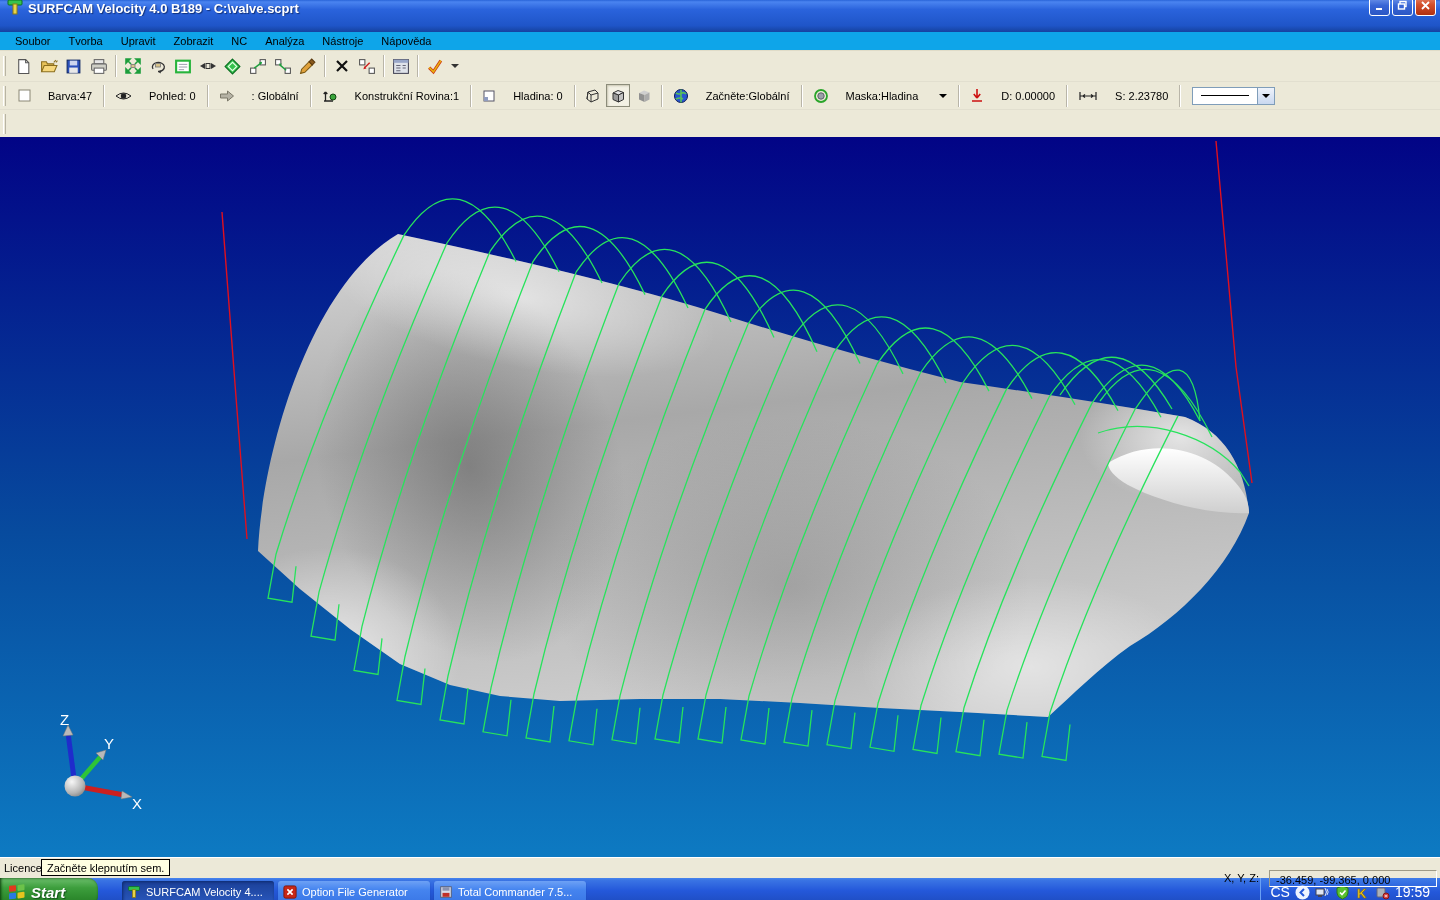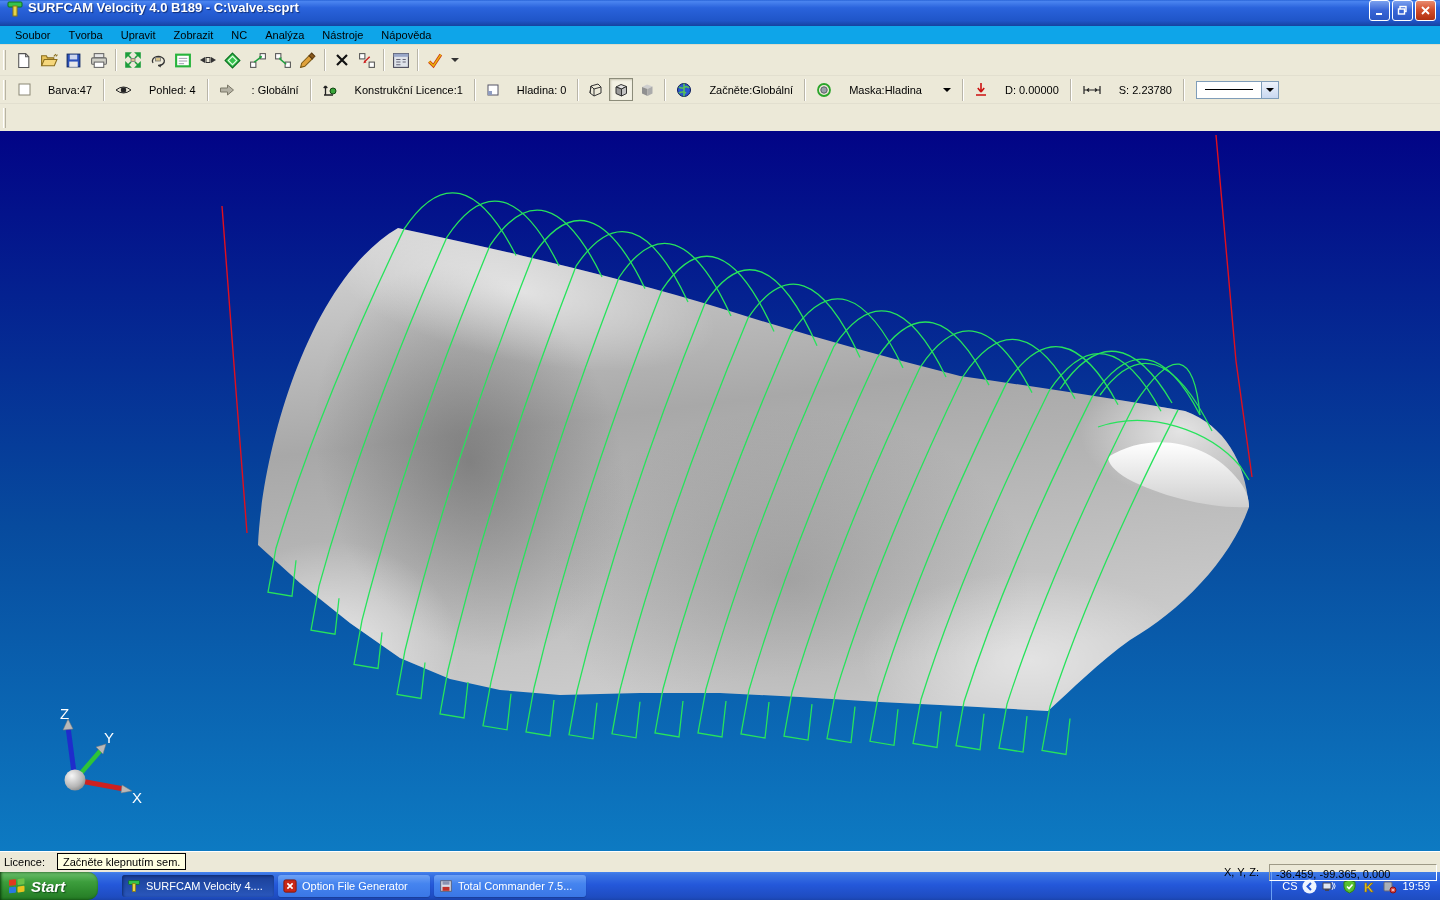--- a/index.html
+++ b/index.html
@@ -1,21 +1,21 @@
 <!DOCTYPE html>
 <html><head>
 <meta charset="utf-8">
 <style>
   * { margin:0; padding:0; box-sizing:border-box; }
   html,body { width:1440px; height:900px; overflow:hidden;
     font-family:"Liberation Sans", sans-serif; font-size:11px; }
   .window { width:1440px; height:900px; display:flex; flex-direction:column; background:#ece9d8; }
 
   
-  .titlebar { height:26px; flex:0 0 26px; display:flex; align-items:flex-start; padding:0 4px;
+  .titlebar { height:26px; flex:0 0 26px; display:flex; align-items:flex-end; padding:16px 4px;
     background:linear-gradient(180deg,#2964d8 0%,#4a84f0 6%,#2a63dc 30%,#1f55c8 80%,#15429f 100%);
   }
   .titlebar .appicon { width:18px; height:18px; margin:0 4px 0 2px; }
   .titlebar .title { color:#fff; font-size:13px; font-weight:bold; text-shadow:1px 1px 1px #10307a; flex:1;
     white-space:nowrap; overflow:hidden; }
   .winbtn { width:21px; height:21px; margin-left:2px; border:1px solid #fff; border-radius:3px;
     display:flex; align-items:center; justify-content:center;
     background:linear-gradient(180deg,#7ba1ef 0%,#3865d6 50%,#2b57c4 100%); }
   .winbtn.close { background:linear-gradient(180deg,#e88b70 0%,#d4502c 45%,#b03010 100%); }
 
@@ -45,21 +45,21 @@
 
   
   .viewport { height:720px; flex:0 0 720px; position:relative;
     background:linear-gradient(180deg,#020486 0%,#074b9e 55%,#0d7ac2 100%); }
   .viewport svg { position:absolute; left:0; top:0; }
 
   
   .statusbar { height:21px; flex:0 0 21px; background:#ece9d8; border-top:1px solid #fff;
     display:flex; align-items:center; position:relative; }
   .statusbar .lic { padding:0 3px 0 4px; }
-  .hintbox { position:absolute; left:57px; top:1px; height:17px; background:#ffffe1; border:1px solid #000;
+  .hintbox { position:absolute; left:41px; top:1px; height:17px; background:#ffffe1; border:1px solid #000;
     display:flex; align-items:center; padding:0 5px; }
   .sb-right { margin-left:auto; display:flex; align-items:center; height:100%; }
   .sb-cell { height:17px; display:flex; align-items:center; padding:0 6px; margin-right:3px;
     border:1px solid; border-color:#9e9a87 #fff #fff #9e9a87;margin-top:20px; }
   .sb-cell.flat { border-color:transparent; }
   .sb-xyzval { width:168px;align-items:flex-end; }
 
   
   .taskbar { height:28px; flex:0 0 28px; display:flex; align-items:stretch;
     background:linear-gradient(180deg,#4684ee 0%,#3a74e4 8%,#2458da 45%,#1e4cc0 90%,#1a44ae 100%); }
@@ -69,21 +69,21 @@
   .startbtn .startlabel { color:#fff; font-size:15px; font-weight:bold; font-style:italic; text-shadow:1px 1px 1px #14501a; }
   .taskbtns { display:flex; align-items:center; gap:4px; padding-left:24px; flex:1; }
   .taskbtn { width:152px; height:22px; border-radius:3px; display:flex; align-items:center; gap:5px; padding:0 5px;
     background:linear-gradient(180deg,#6da1f5 0%,#4584ef 40%,#3a77e6 100%); color:#fff;
     box-shadow:0 1px 1px #1a3f9a; white-space:nowrap; overflow:hidden; }
   .taskbtn.active { background:linear-gradient(180deg,#1c4098 0%,#234ead 60%,#2a57bd 100%);
     box-shadow:inset 1px 1px 3px #0d2a6e; }
   .taskbtn span { overflow:hidden; text-overflow:ellipsis; }
   .tray { display:flex; align-items:center; gap:5px; padding:0 10px 0 10px; border-left:1px solid #6aa0f4;
     background:linear-gradient(180deg,#3f7ce8 0%,#2458da 50%,#1e4cc0 100%); }
-  .tray .lang, .tray .clock { color:#fff; font-size:11px; }
+  .tray .lang, .tray .clock { color:#fff; font-size:14px; }
   .trayicon { width:15px; height:15px; display:flex; align-items:center; justify-content:center; }
 </style>
 </head>
 <body>
 
 <div class="window">
 
   <div class="titlebar">
     <svg class="appicon" viewBox="0 0 18 18">
       <rect x="2" y="2" width="14" height="5" rx="1" fill="#35c24d" stroke="#0b6e22"></rect>
@@ -262,38 +262,38 @@
       </svg>
       <span>Barva:47</span>
     </div>
     <div class="sep"></div>
 
     <div class="sitem">
       <svg width="17" height="12" viewBox="0 0 17 12">
         <path d="M1 6 Q8.5 0 16 6 Q8.5 12 1 6 Z" fill="#e8e4d4" stroke="#222"></path>
         <circle cx="8.5" cy="6" r="2.7" fill="#222"></circle>
       </svg>
-      <span>Pohled: 4</span>
+      <span>Pohled: 0</span>
     </div>
     <div class="sep"></div>
 
     <div class="sitem">
       <svg width="16" height="14" viewBox="0 0 16 14">
         <path d="M1.5 5 h7 V2 l6 5 -6 5 V9 h-7 z" fill="#b5b2a4" stroke="#7b7868"></path>
       </svg>
       <span>: Globální</span>
     </div>
     <div class="sep"></div>
 
     <div class="sitem">
       <svg width="16" height="15" viewBox="0 0 16 15">
         <path d="M2 13 h9 M3.5 13 V4 M3.5 4 l-1.8 2 M3.5 4 l1.8 2" stroke="#222" stroke-width="1.3" fill="none"></path>
         <circle cx="11" cy="9" r="3" fill="#3aa53a" stroke="#114411"></circle>
       </svg>
-      <span>Konstrukční Licence:1</span>
+      <span>Konstrukční Rovina:1</span>
     </div>
     <div class="sep"></div>
 
     <div class="sitem">
       <svg width="14" height="14" viewBox="0 0 14 14">
         <rect x="2" y="2" width="10" height="10" fill="#fff" stroke="#556"></rect>
         <rect x="2" y="8" width="4" height="4" fill="#8f9cc0"></rect>
       </svg>
       <span>Hladina: 0</span>
     </div>

